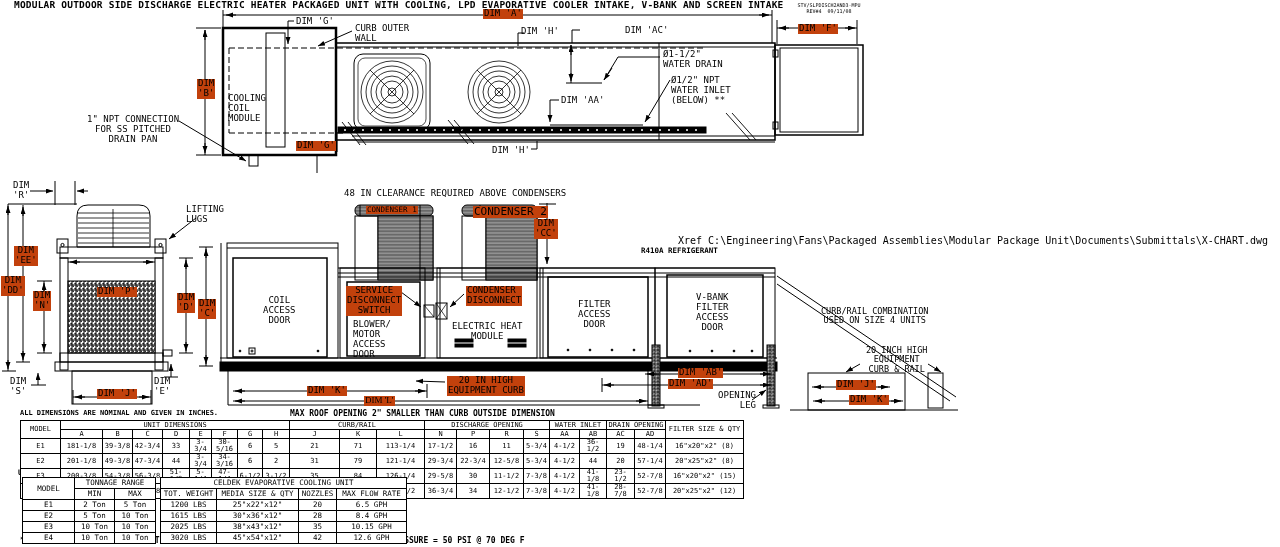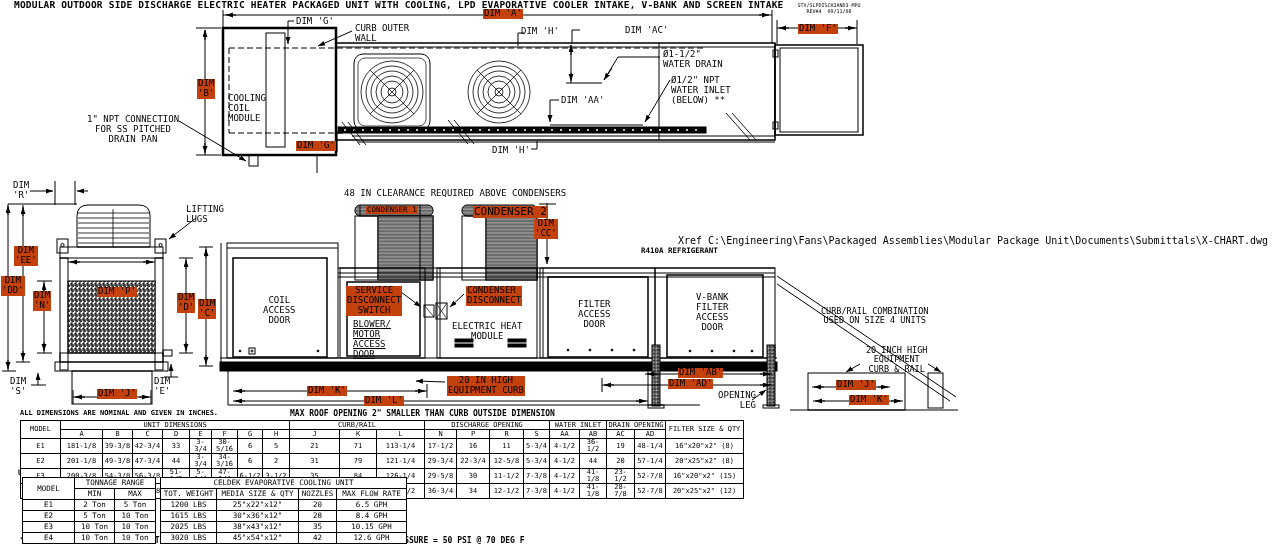--- a/index.html
+++ b/index.html
@@ -399,41 +399,41 @@
       <div class="lbl bg" style="left: 366px; top: 206px; font-size: 7.5px;">CONDENSER 1</div>
       <div class="lbl bg" style="left: 473px; top: 206px; font-size: 11px;">CONDENSER 2</div>
       <div class="lbl bg" style="left: 534px; top: 219px; text-align: center;">DIM
 'CC'</div>
       <div class="lbl" style="left: 263px; top: 296px; text-align: center;">COIL
 ACCESS
 DOOR</div>
       <div class="lbl bg" style="left: 346px; top: 286px; text-align: center;">SERVICE
 DISCONNECT
 SWITCH</div>
-      <div class="lbl" style="left: 353px; top: 320px; text-decoration: underline;">BLOWER/
+      <div class="lbl" style="left: 353px; top: 320px;">BLOWER/
 MOTOR
 ACCESS
 DOOR</div>
       <div class="lbl bg" style="left: 466px; top: 286px;">CONDENSER
 DISCONNECT</div>
       <div class="lbl" style="left: 452px; top: 322px; text-align: center;">ELECTRIC HEAT
 MODULE</div>
       <div class="lbl" style="left: 578px; top: 300px; text-align: center;">FILTER
 ACCESS
 DOOR</div>
       <div class="lbl" style="left: 696px; top: 293px; text-align: center;">V-BANK
 FILTER
 ACCESS
 DOOR</div>
       <div class="lbl" style="left: 821px; top: 307px; font-size: 8.5px; text-align: center;">CURB/RAIL COMBINATION
 USED ON SIZE 4 UNITS</div>
       <div class="lbl bg" style="left: 447px; top: 376px; text-align: center;">20 IN HIGH
 EQUIPMENT CURB</div>
       <div class="lbl bg" style="left: 307px; top: 386px;">DIM 'K'</div>
-      <div class="lbl bg" style="left: 364px; top: 396px;">DIM 'L'</div>
+      <div class="lbl bg" style="left: 364px; top: 396px; font-family: Liberation Serif, serif;">DIM 'L'</div>
       <div class="lbl bg" style="left: 678px; top: 368px;">DIM 'AB'</div>
       <div class="lbl bg" style="left: 668px; top: 379px;">DIM 'AD'</div>
       <div class="lbl" style="left: 716px; top: 391px; width: 40px; text-align: right;">OPENING
 LEG</div>
       <div class="lbl" style="left: 866px; top: 346px; font-size: 8.5px; text-align: center;">20 INCH HIGH
 EQUIPMENT
 CURB &amp; RAIL</div>
       <div class="lbl bg" style="left: 836px; top: 380px;">DIM 'J'</div>
       <div class="lbl bg" style="left: 849px; top: 395px;">DIM 'K'</div>
     </div>

